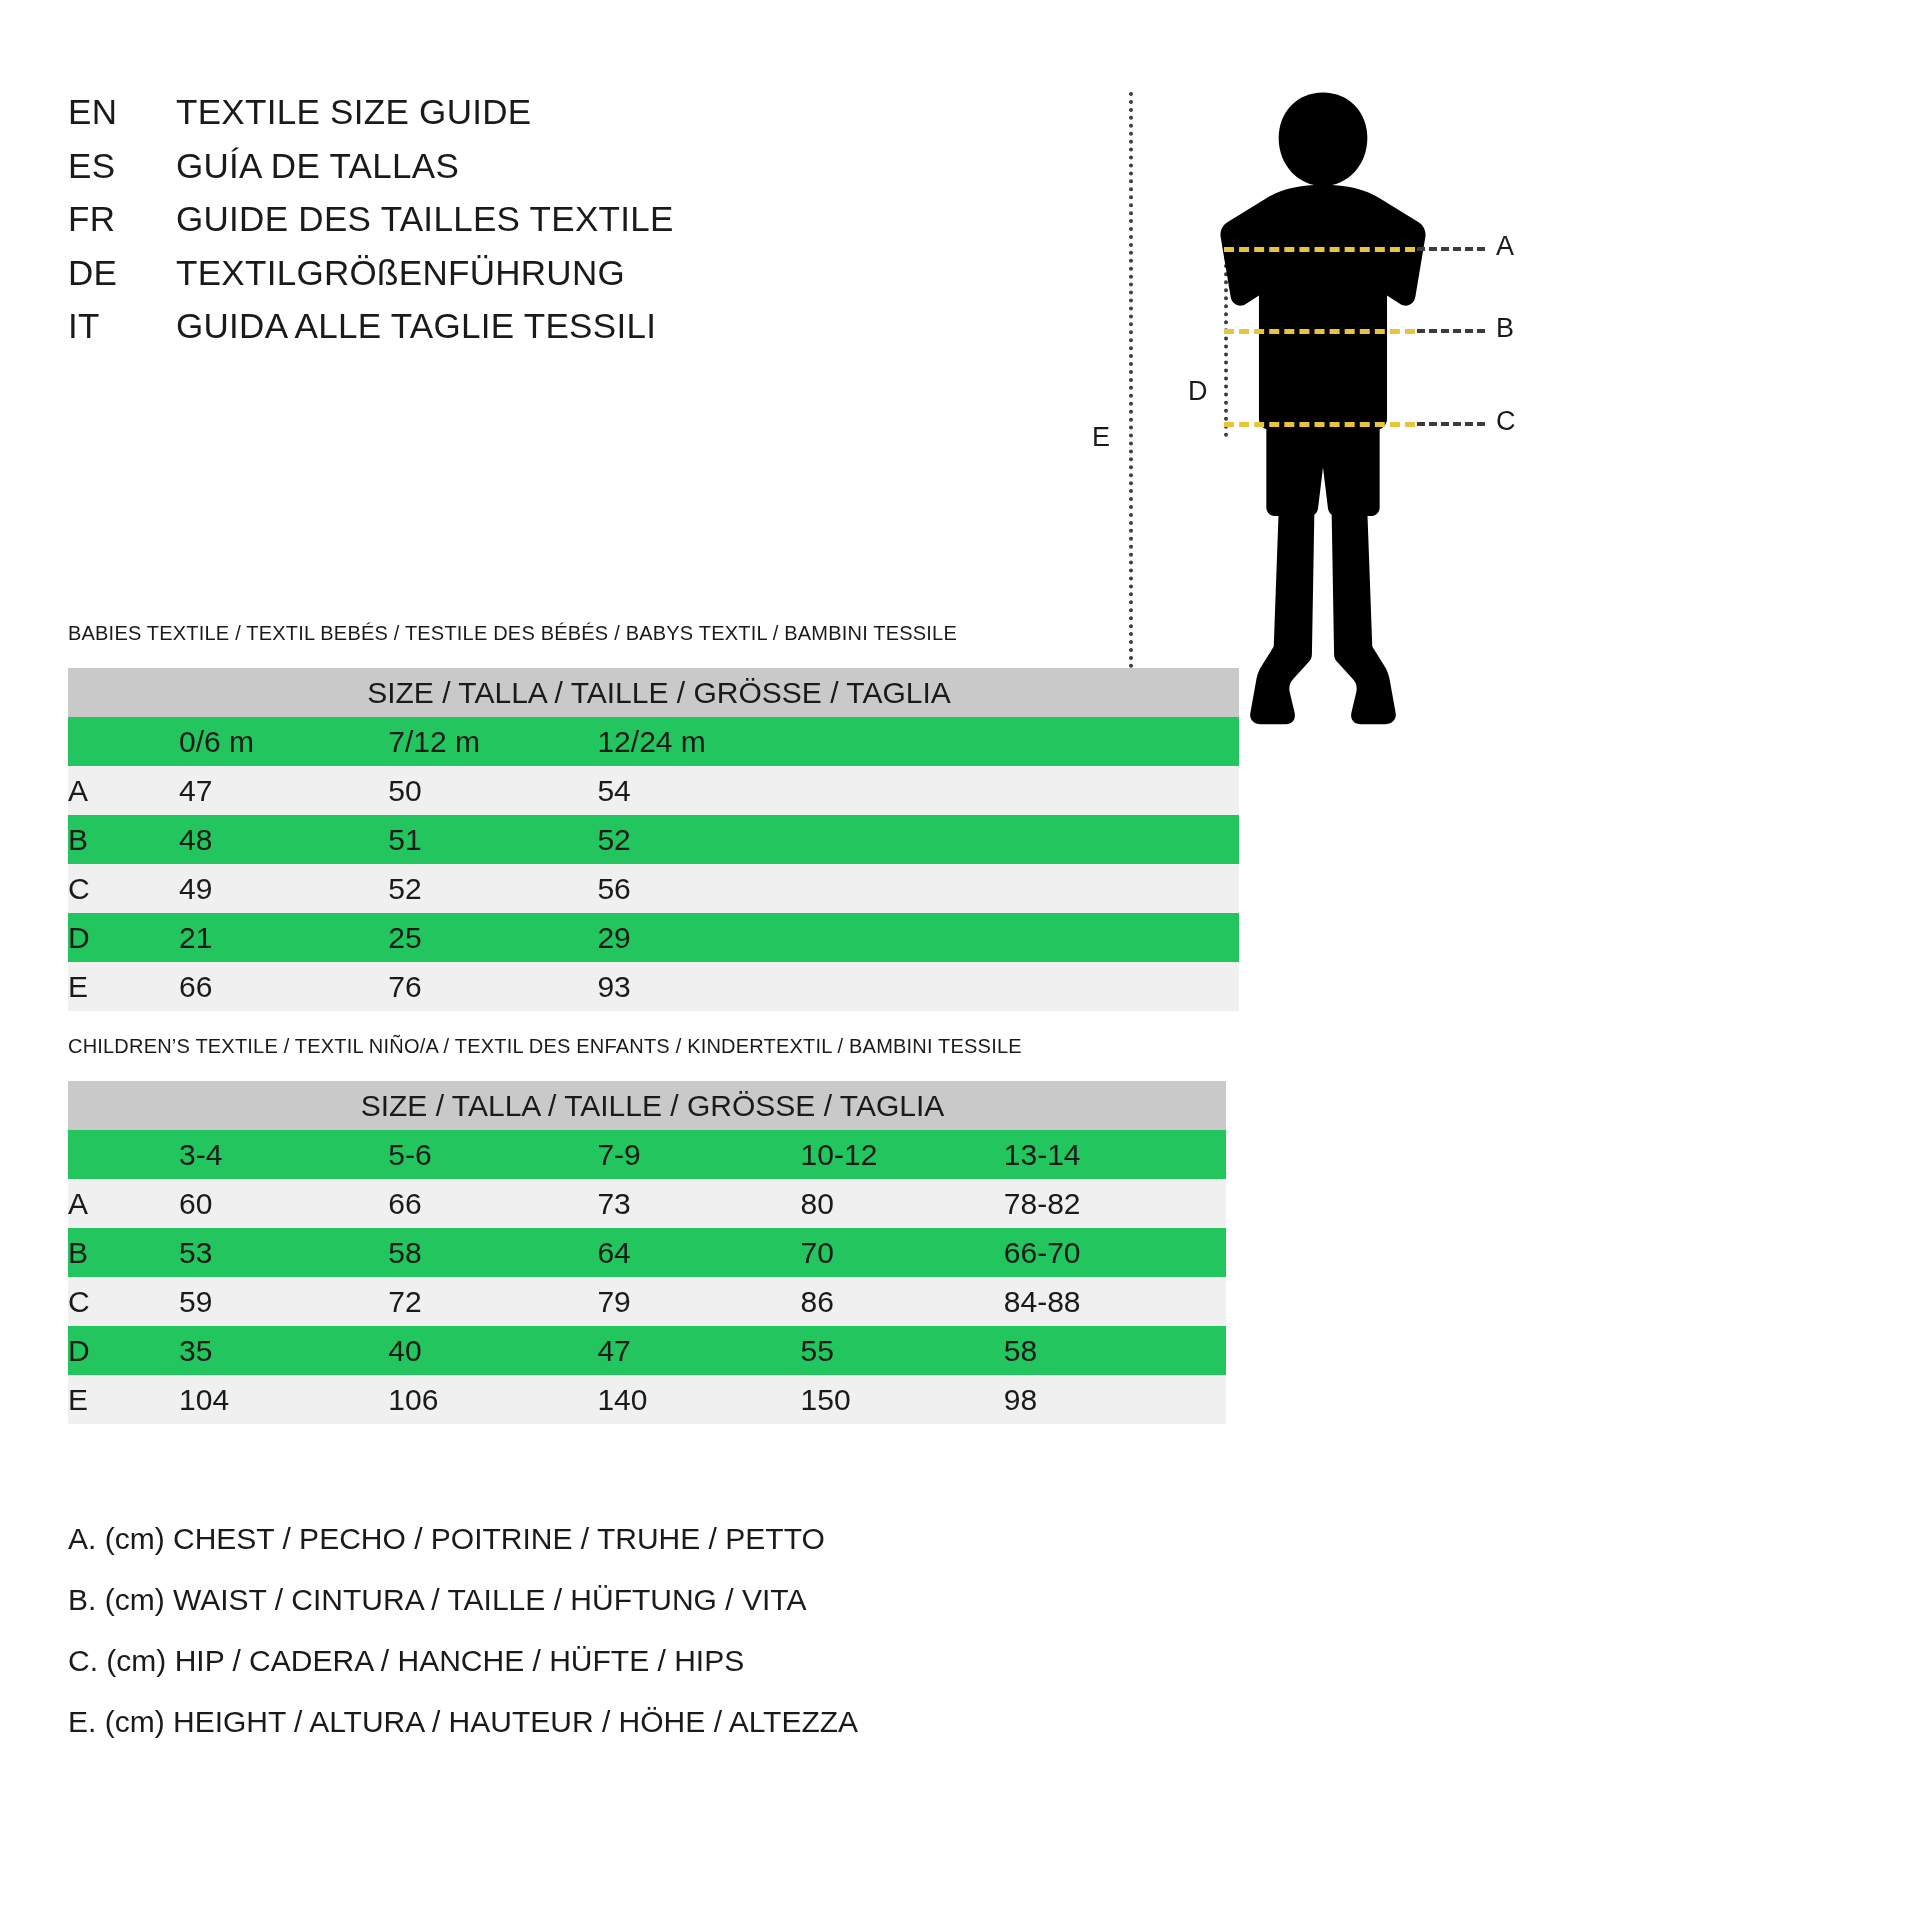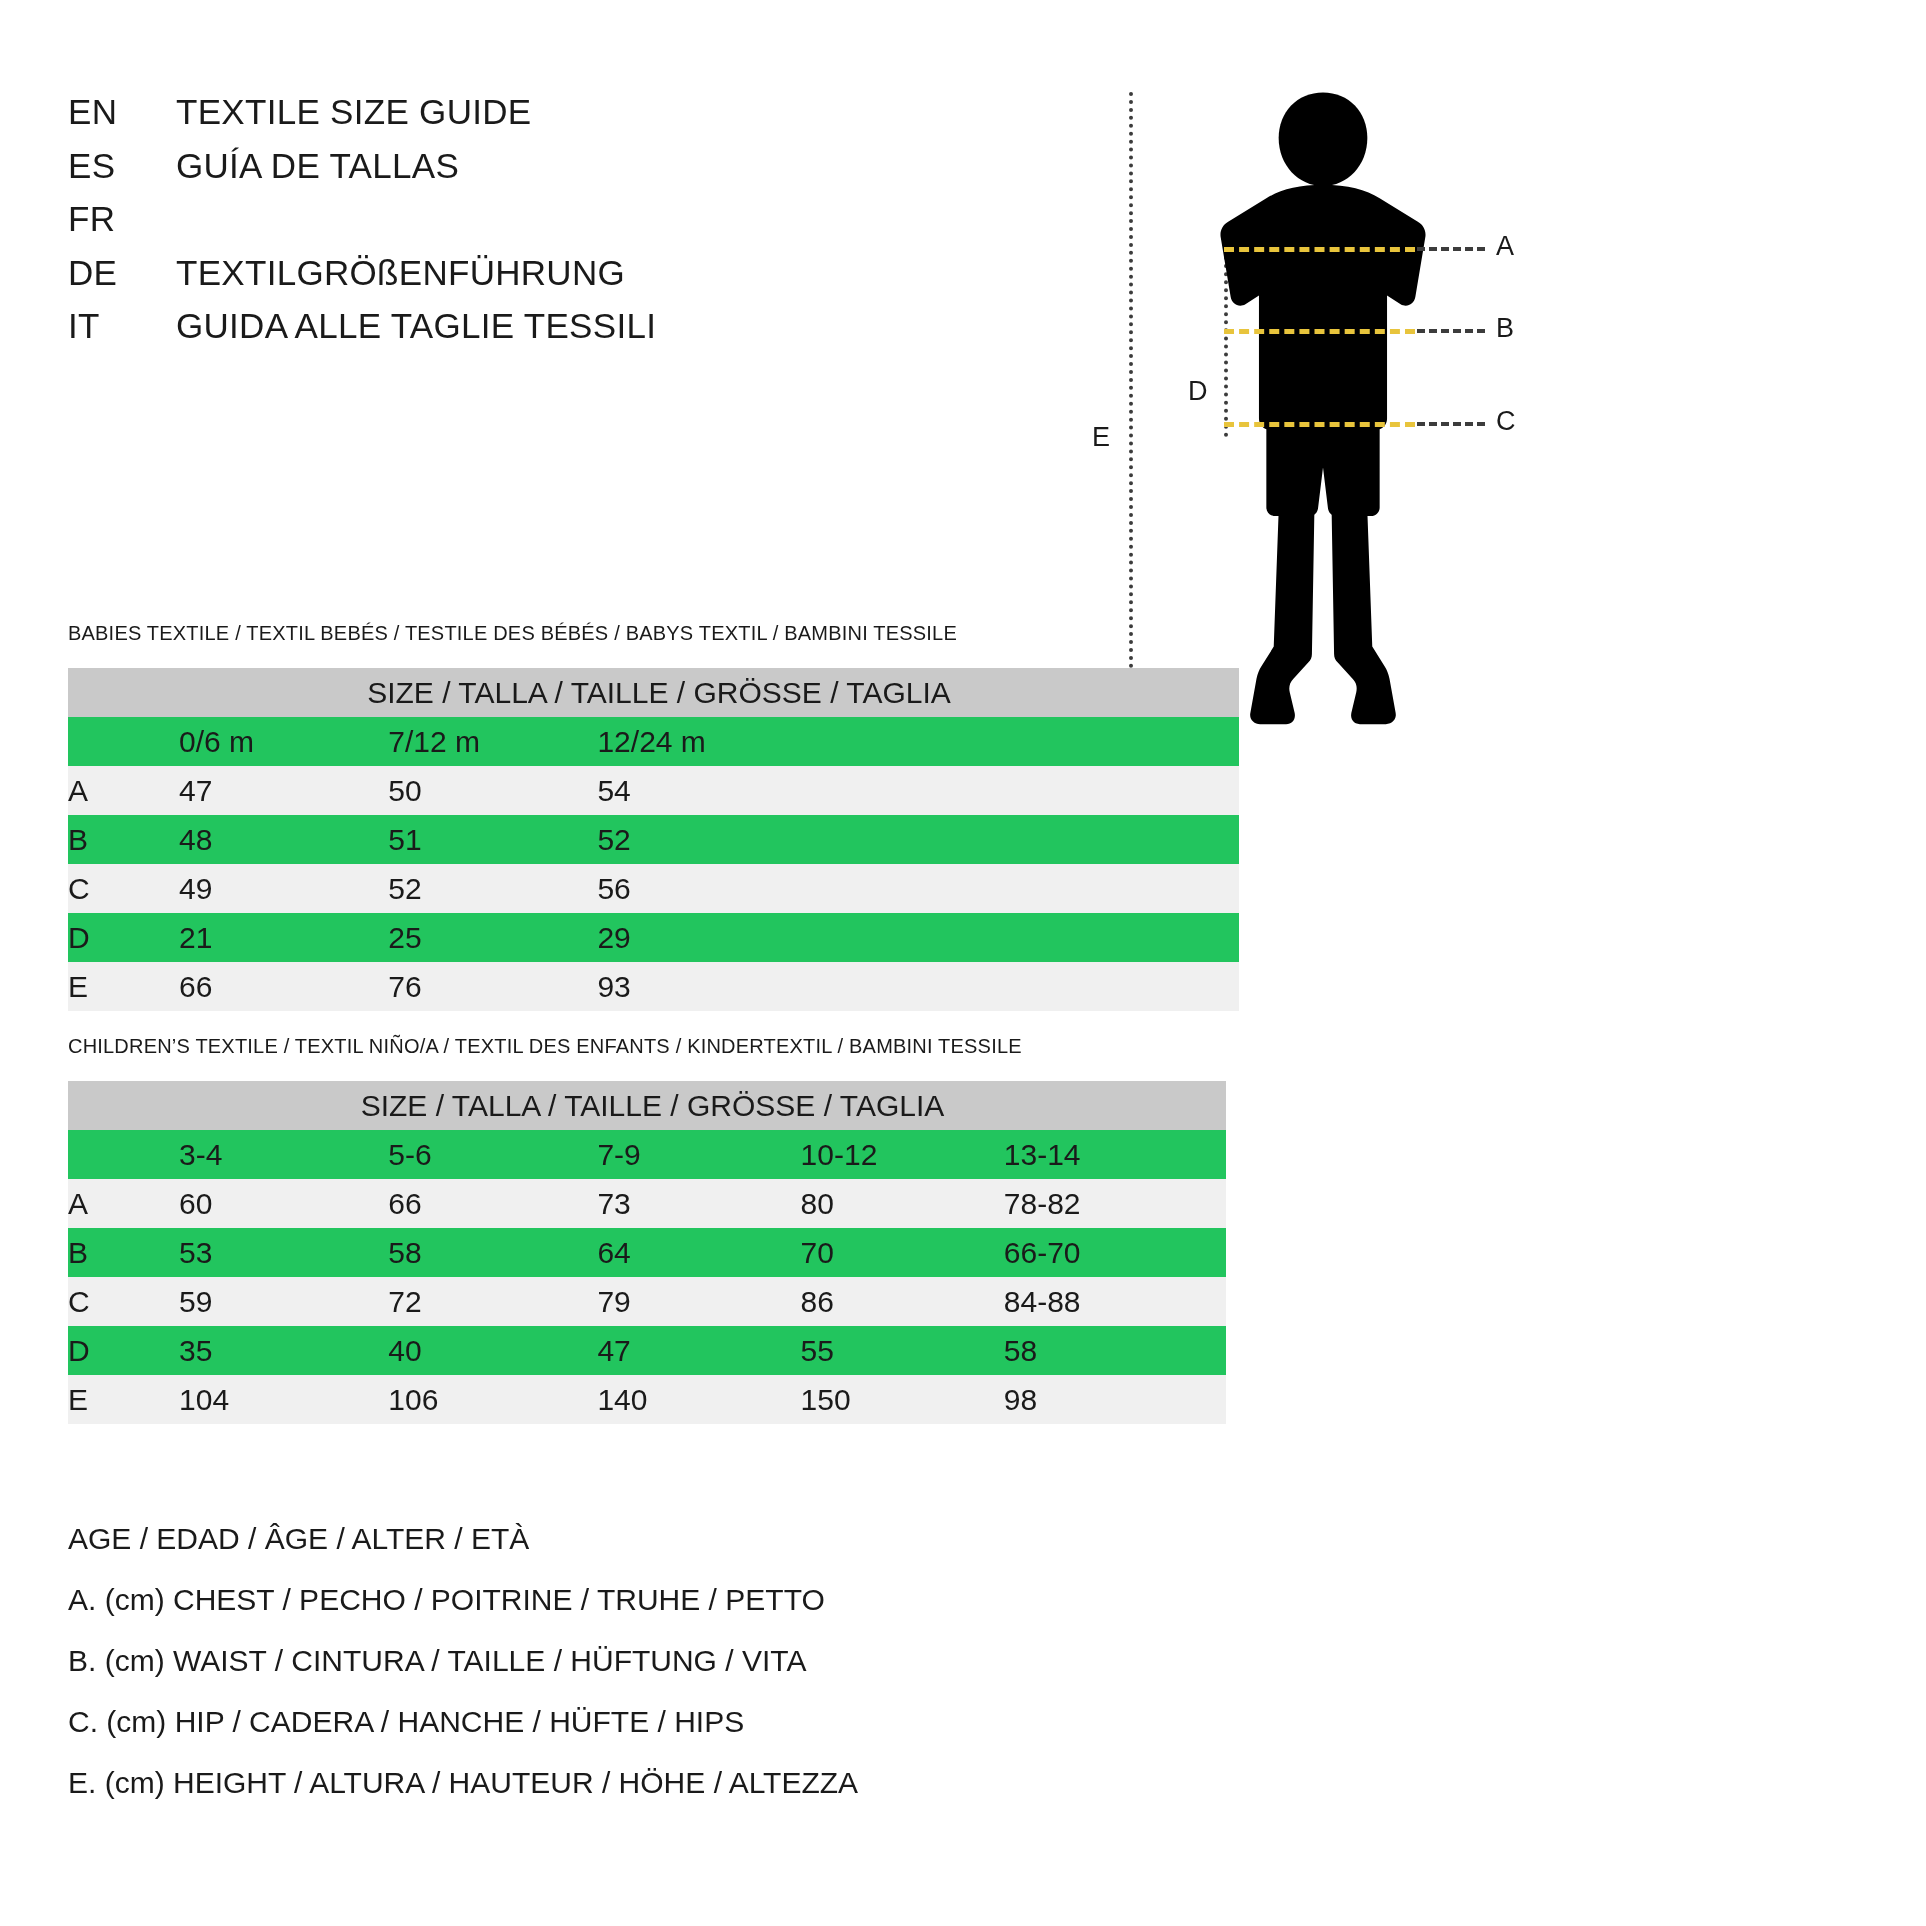--- a/index.html
+++ b/index.html
@@ -142,20 +142,21 @@
     <div class="lang-row">
       <div class="lang-code">EN</div>
       <div class="lang-title">TEXTILE SIZE GUIDE</div>
     </div>
     <div class="lang-row">
       <div class="lang-code">ES</div>
       <div class="lang-title">GUÍA DE TALLAS</div>
     </div>
     <div class="lang-row">
       <div class="lang-code">FR</div>
+      <div class="lang-title">GUIDE DES TAILLES TEXTILE</div>
     </div>
     <div class="lang-row">
       <div class="lang-code">DE</div>
       <div class="lang-title">TEXTILGRÖßENFÜHRUNG</div>
     </div>
     <div class="lang-row">
       <div class="lang-code">IT</div>
       <div class="lang-title">GUIDA ALLE TAGLIE TESSILI</div>
     </div>
   </div>
@@ -310,21 +311,20 @@
           <td class="cell">106</td>
           <td class="cell">140</td>
           <td class="cell">150</td>
           <td class="cell">98</td>
         </tr>
       </tbody>
     </table>
   </div>
 
   <div style="position:absolute; left:68px; top:1522px; width:1479px;">
-    <div class="legend-line">AGE / EDAD / ÂGE / ALTER / ETÀ</div>
     <div class="legend-line">A. (cm) CHEST / PECHO / POITRINE / TRUHE / PETTO</div>
     <div class="legend-line">B. (cm) WAIST / CINTURA / TAILLE / HÜFTUNG / VITA</div>
     <div class="legend-line">C. (cm) HIP / CADERA / HANCHE / HÜFTE / HIPS</div>
     <div class="legend-line">E. (cm) HEIGHT / ALTURA / HAUTEUR / HÖHE / ALTEZZA</div>
   </div>
 
 </div>
 
 
 </body></html>

